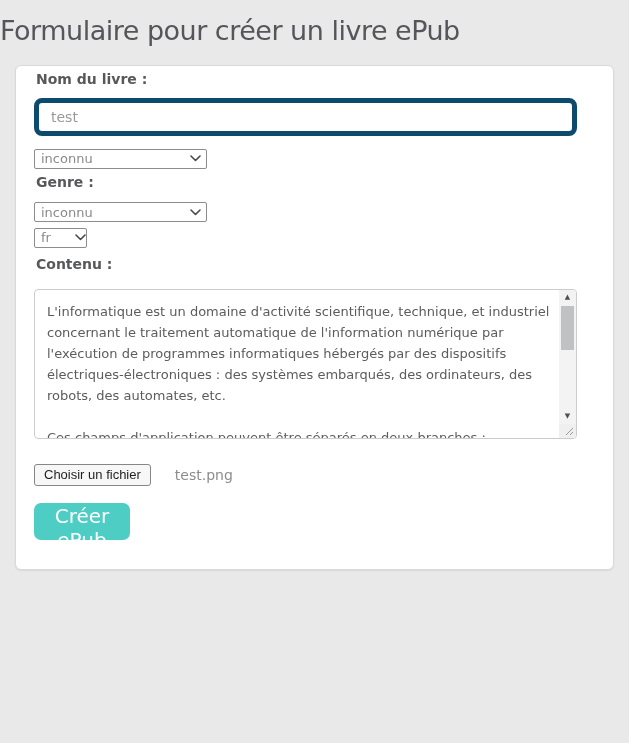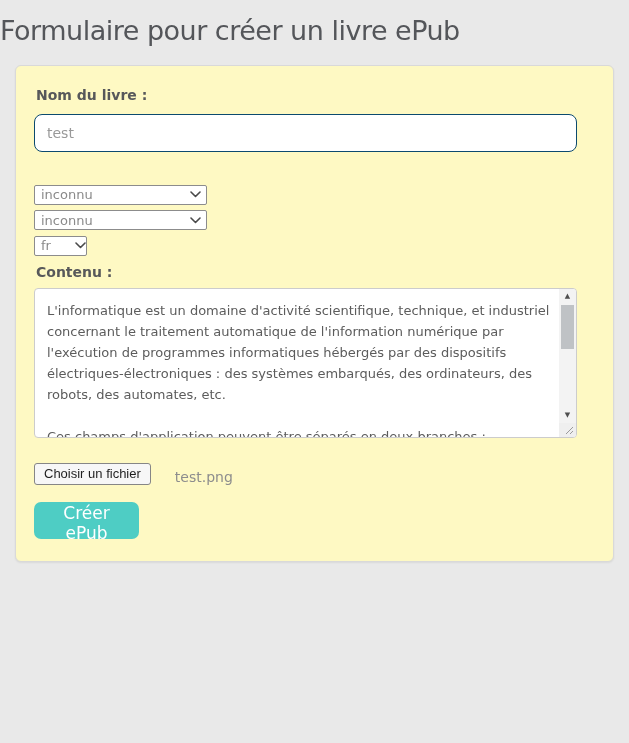--- a/index.html
+++ b/index.html
@@ -12,44 +12,44 @@
   }
   .page-title {
     margin: 0; padding: 15px 0 0;
     text-align: left;
     font-size: 27px; font-weight: 500;
     letter-spacing: -0.5px;
     color: #54565a;
   }
   .card {
     margin: 19px 15px 0;
-    background: #fef9c3;
+    background: #ffffff;
     border: 1px solid #d9d9d9;
     border-radius: 6px;
     box-shadow: 0 1px 2px rgba(0,0,0,0.07);
-    padding: 21px 36px 18px 18px;
+    padding: 5px 36px 18px 18px;
   }
   .lbl {
     display: block;
     font-size: 14px; font-weight: bold;
     color: #57585a;
     margin: 0 2px 11px;
   }
   .lbl.tight { margin-bottom: 12px; }
   .text-input {
     display: block; width: 100%;
     height: 38px;
-    border: 1px solid #0c4a6e;
+    border: 5px solid #0c4a6e;
     border-radius: 8px;
     background: #fff;
     padding: 0 12px;
     font-family: inherit; font-size: 14px;
     color: #999;
     outline: none;
-    margin-bottom: 32px;
+    margin-bottom: 12px;
   }
   .select-row { margin-bottom: 5px; }
   .select-row.last { margin-bottom: 8px; text-decoration: underline; }
   .fake-select {
     display: inline-flex; align-items: center; justify-content: space-between;
     width: 173px; height: 20px;
     border: 1px solid #8c8c8c;
     border-radius: 2px;
     background: #fff;
     padding: 0 5px 0 6px;
@@ -95,44 +95,44 @@
     height: 44px;
     background: #bfc2c5;
   }
   .sc-resize {
     height: 14px; flex: 0 0 14px;
     background: #efefef;
     display: flex; align-items: flex-end; justify-content: flex-end;
     padding: 0 2px 2px 0;
   }
   .file-row {
-    display: flex; align-items: flex-end;
+    display: flex; align-items: center;
     margin-bottom: 17px;
   }
   .file-btn {
     font-family: "Liberation Sans", sans-serif;
     font-size: 13px; color: #1f1f1f;
     background: #f7f7f7;
     border: 1px solid #868686;
     border-radius: 3px;
     height: 22px;
     padding: 0 9px;
     cursor: pointer;
   }
   .file-name {
     margin-left: 24px;
     font-size: 14px; color: #8d8d8d;
   }
   .submit-btn {
     display: inline-block;
-    width: 105px; height: 37px;
+    width: 96px; height: 37px;
     background: #4ecdc4;
     border: none; border-radius: 7px;
     color: #fff;
-    font-family: inherit; font-size: 17px;
+    font-family: inherit; font-size: 20px;
     cursor: pointer;
   }
 </style>
 </head>
 <body>
 
 <h1 class="page-title">Formulaire pour créer un livre ePub</h1>
 
 <form class="card">
 
@@ -144,20 +144,21 @@
     <div class="fake-select" role="combobox">
       <span>inconnu</span>
       <span class="chev">
         <svg width="11" height="7" viewBox="0 0 11 7">
             <path d="M1 1 L5.5 5.5 L10 1" fill="none" stroke="#4a4a4a" stroke-width="1.6" stroke-linecap="round" stroke-linejoin="round"></path>
           </svg>
       </span>
     </div>
   </div>
 
+  <label class="lbl tight">Genre :</label>
   <div class="select-row">
     <div class="fake-select" role="combobox">
       <span>inconnu</span>
       <span class="chev">
         <svg width="11" height="7" viewBox="0 0 11 7">
             <path d="M1 1 L5.5 5.5 L10 1" fill="none" stroke="#4a4a4a" stroke-width="1.6" stroke-linecap="round" stroke-linejoin="round"></path>
           </svg>
       </span>
     </div>
   </div>
@@ -166,21 +167,21 @@
     <div class="fake-select small" role="combobox">
       <span>fr</span>
       <span class="chev">
         <svg width="11" height="7" viewBox="0 0 11 7">
             <path d="M1 1 L5.5 5.5 L10 1" fill="none" stroke="#4a4a4a" stroke-width="1.6" stroke-linecap="round" stroke-linejoin="round"></path>
           </svg>
       </span>
     </div>
   </div>
 
-  <label class="lbl" style="margin-bottom:8px">Contenu :</label>
+  <label class="lbl" style="margin-bottom:17px">Contenu :</label>
   <div class="textarea-wrap">
     <textarea class="content-area" style="">L'informatique est un domaine d'activité scientifique, technique, et industriel concernant le traitement automatique de l'information numérique par l'exécution de programmes informatiques hébergés par des dispositifs électriques-électroniques : des systèmes embarqués, des ordinateurs, des robots, des automates, etc.
 
 Ces champs d'application peuvent être séparés en deux branches :</textarea>
     <div class="scrollcol">
       <div class="sc-btn">▲</div>
       <div class="sc-track">
         <div class="sc-thumb"></div>
       </div>
       <div class="sc-btn">▼</div>

